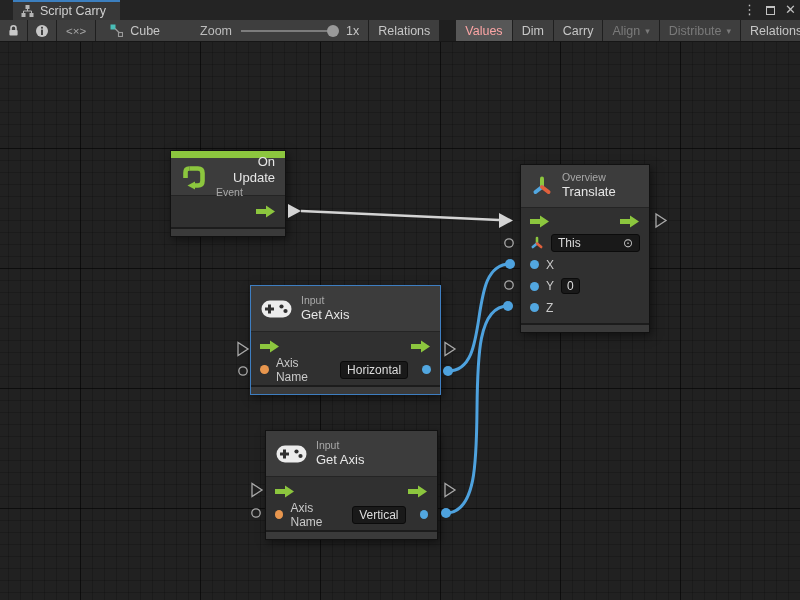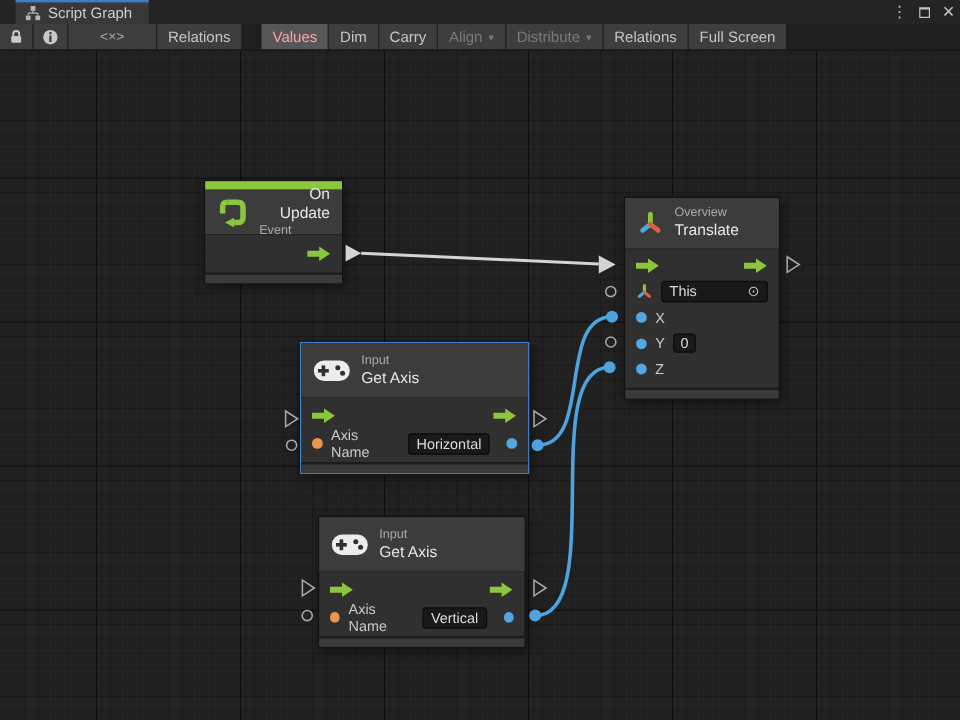--- a/index.html
+++ b/index.html
@@ -70,21 +70,21 @@
   <div class="titlebar">
     <div class="tab">
       <span class="icon-wrap">
         <svg width="13" height="12" viewBox="0 0 13 12">
           <rect x="4.5" y="0" width="4" height="4" fill="#b5b5b5"></rect>
           <rect x="0.5" y="8" width="4" height="4" fill="#b5b5b5"></rect>
           <rect x="8.5" y="8" width="4" height="4" fill="#b5b5b5"></rect>
           <path d="M6.5 4 V6 M2.5 6 H10.5 M2.5 6 V8 M10.5 6 V8" stroke="#b5b5b5" stroke-width="1" fill="none"></path>
         </svg>
       </span>
-      <span>Script Graph</span>
+      <span>Script Carry</span>
     </div>
     <div class="win-controls">
       <span class="glyph">⋮</span>
       <span class="max-box"></span>
       <span class="glyph">✕</span>
     </div>
   </div>
 
   <div class="toolbar">
     <div class="tbtn icon-btn">
@@ -99,20 +99,37 @@
       <span class="icon-wrap">
         <svg width="14" height="14" viewBox="0 0 14 14">
           <circle cx="7" cy="7" r="6" fill="#c8c8c8"></circle>
           <rect x="6.1" y="2.8" width="1.8" height="1.8" fill="#353535"></rect>
           <rect x="6.1" y="5.6" width="1.8" height="5.4" fill="#353535"></rect>
         </svg>
       </span>
     </div>
     <div class="tbtn" style="width:73px;">
       <span style="color:#a8a8a8; font-size:11.5px;">&lt;×&gt;</span>
+    </div>
+    <div class="tbtn tb-main">
+      <span class="icon-wrap" style="margin-right:7px;">
+        <svg width="13" height="13" viewBox="0 0 13 13">
+          <rect x="0.5" y="0.5" width="5" height="5" fill="#49BEB7"></rect>
+          <path d="M5 4.5 L9.5 9" stroke="#9a9a9a" stroke-width="1.2" fill="none"></path>
+          <rect x="8.5" y="8.5" width="4" height="4" fill="none" stroke="#9a9a9a" stroke-width="1.1"></rect>
+        </svg>
+      </span>
+      <span>Cube</span>
+      <span class="zoom-cluster">
+        <span style="color:#bdbdbd;">Zoom</span>
+        <span class="zoom-track">
+          <span class="zoom-knob"></span>
+        </span>
+        <span>1x</span>
+      </span>
     </div>
     <div class="tbtn">Relations</div>
     <div class="tbtn active">Values</div>
     <div class="tbtn">Dim</div>
     <div class="tbtn">Carry</div>
     <div class="tbtn disabled">
       <span>Align</span>
       <span class="dd-arrow">▾</span>
     </div>
     <div class="tbtn disabled">

